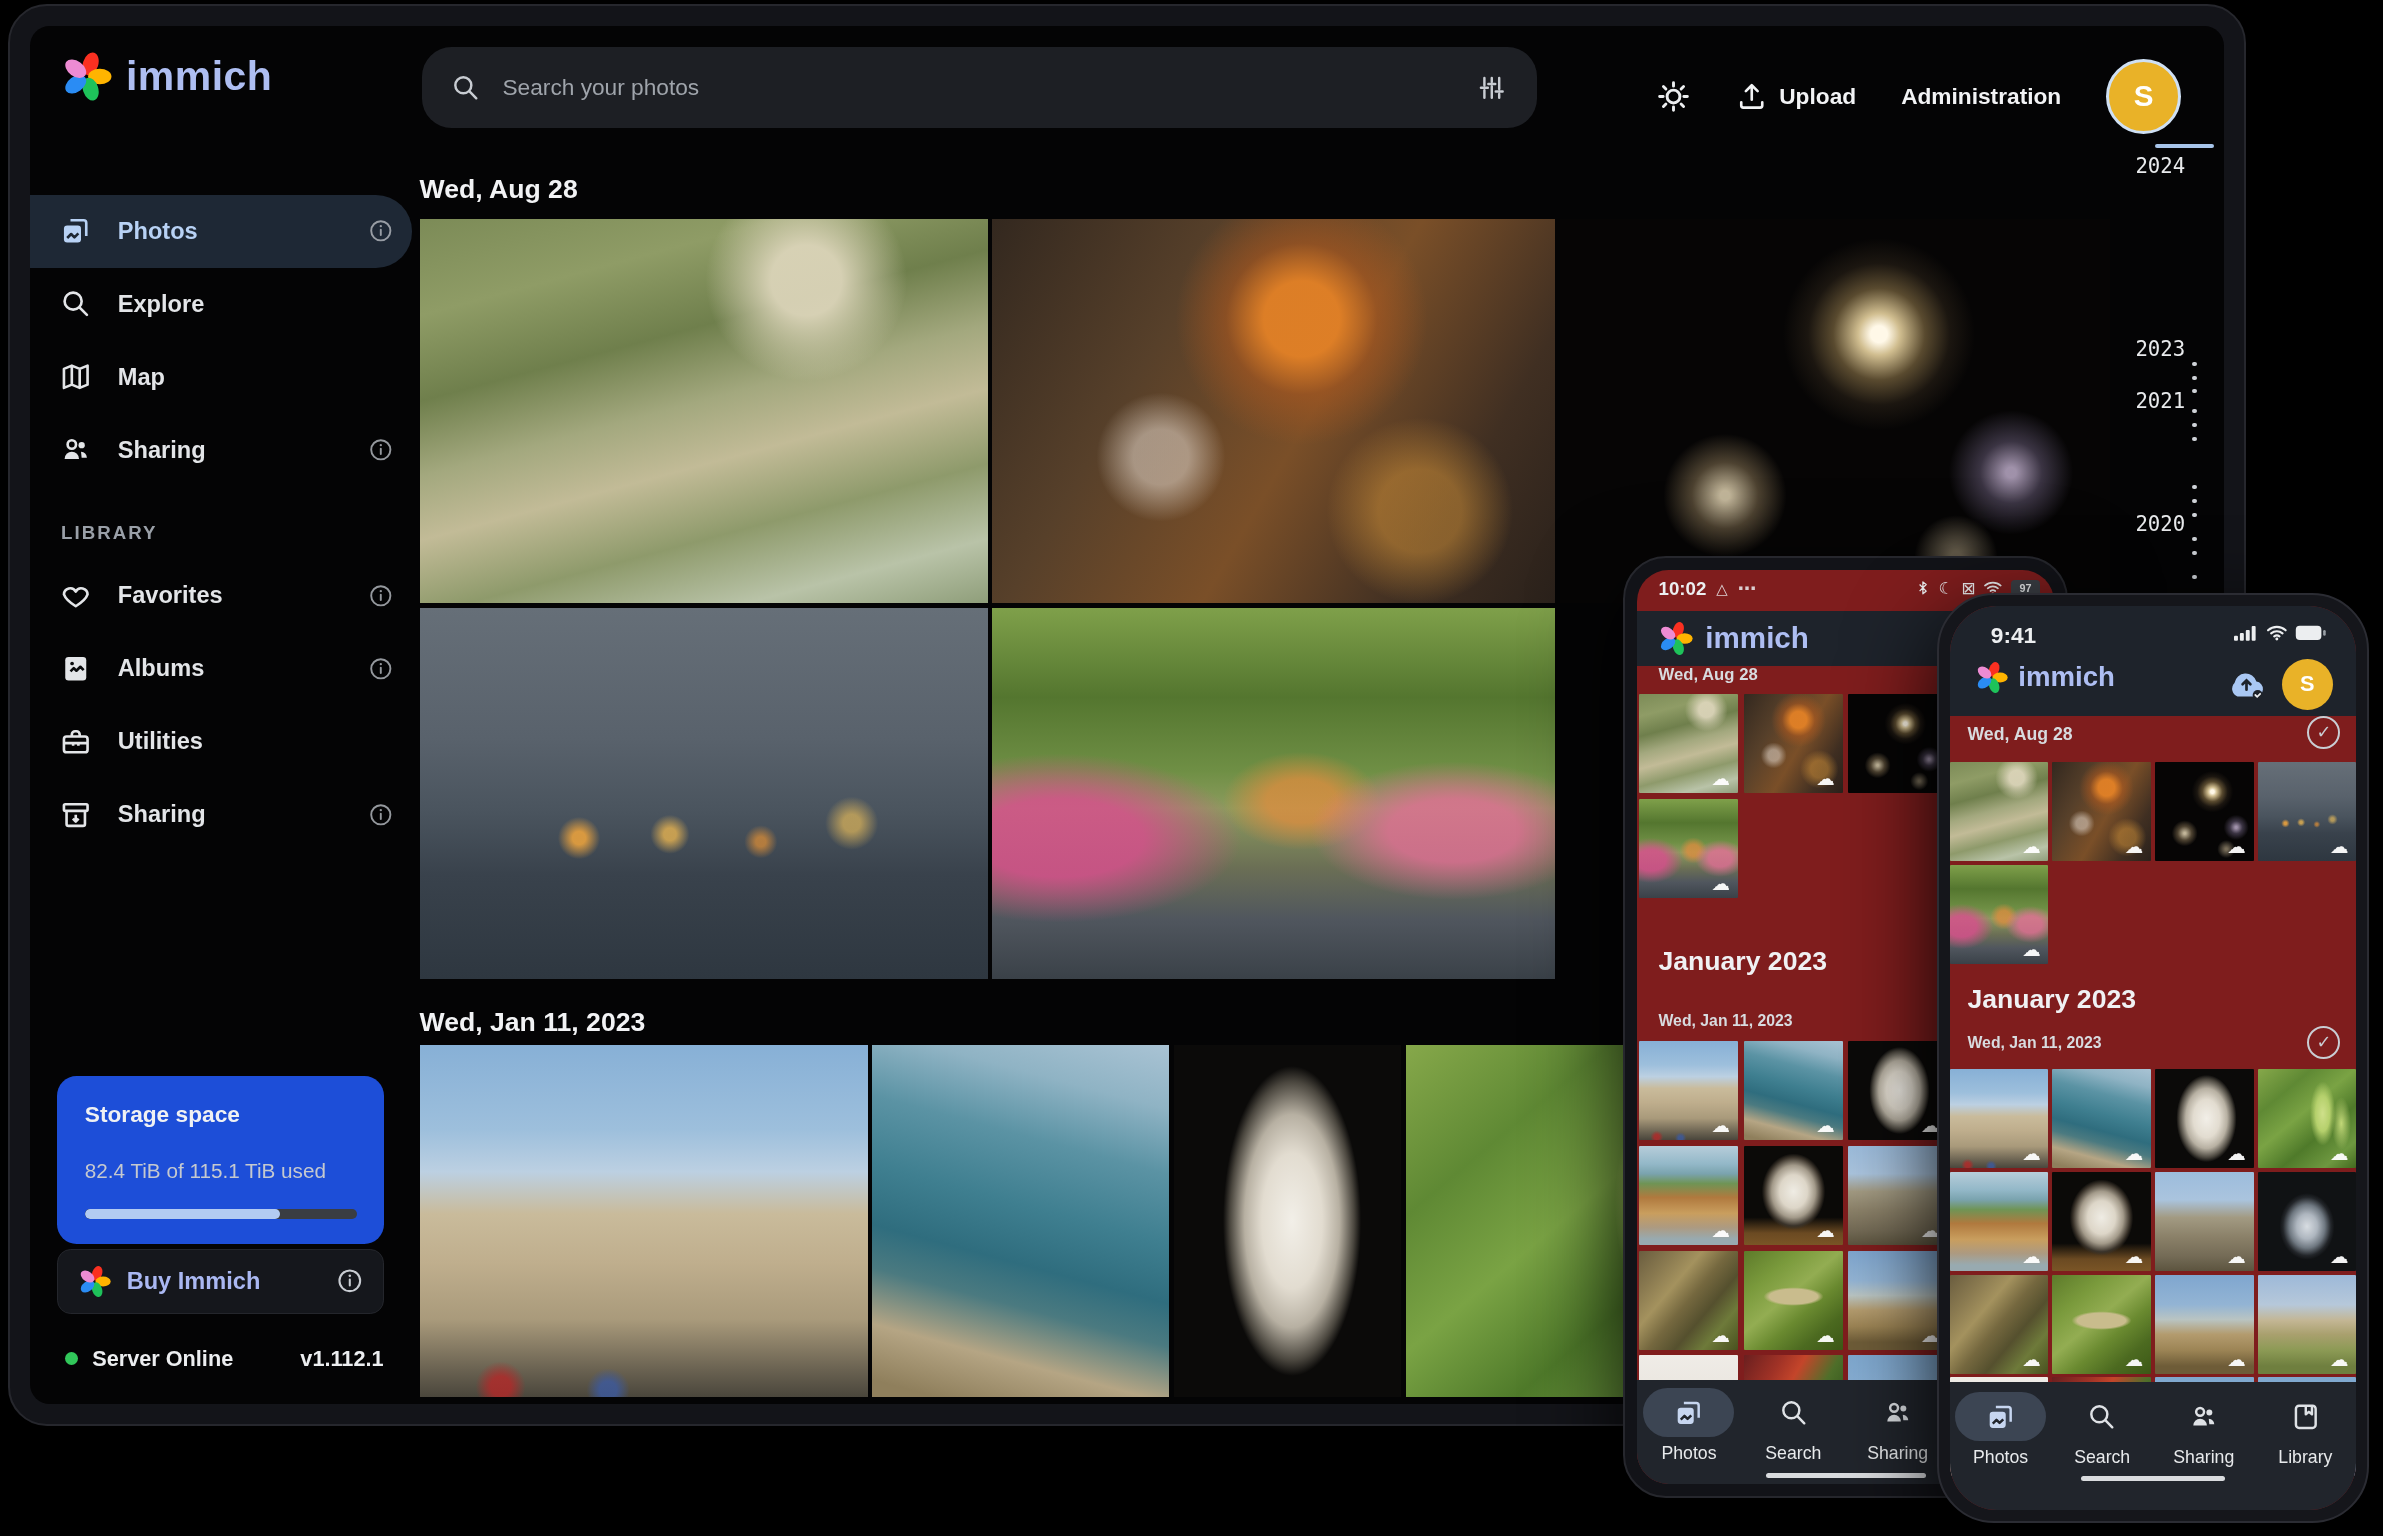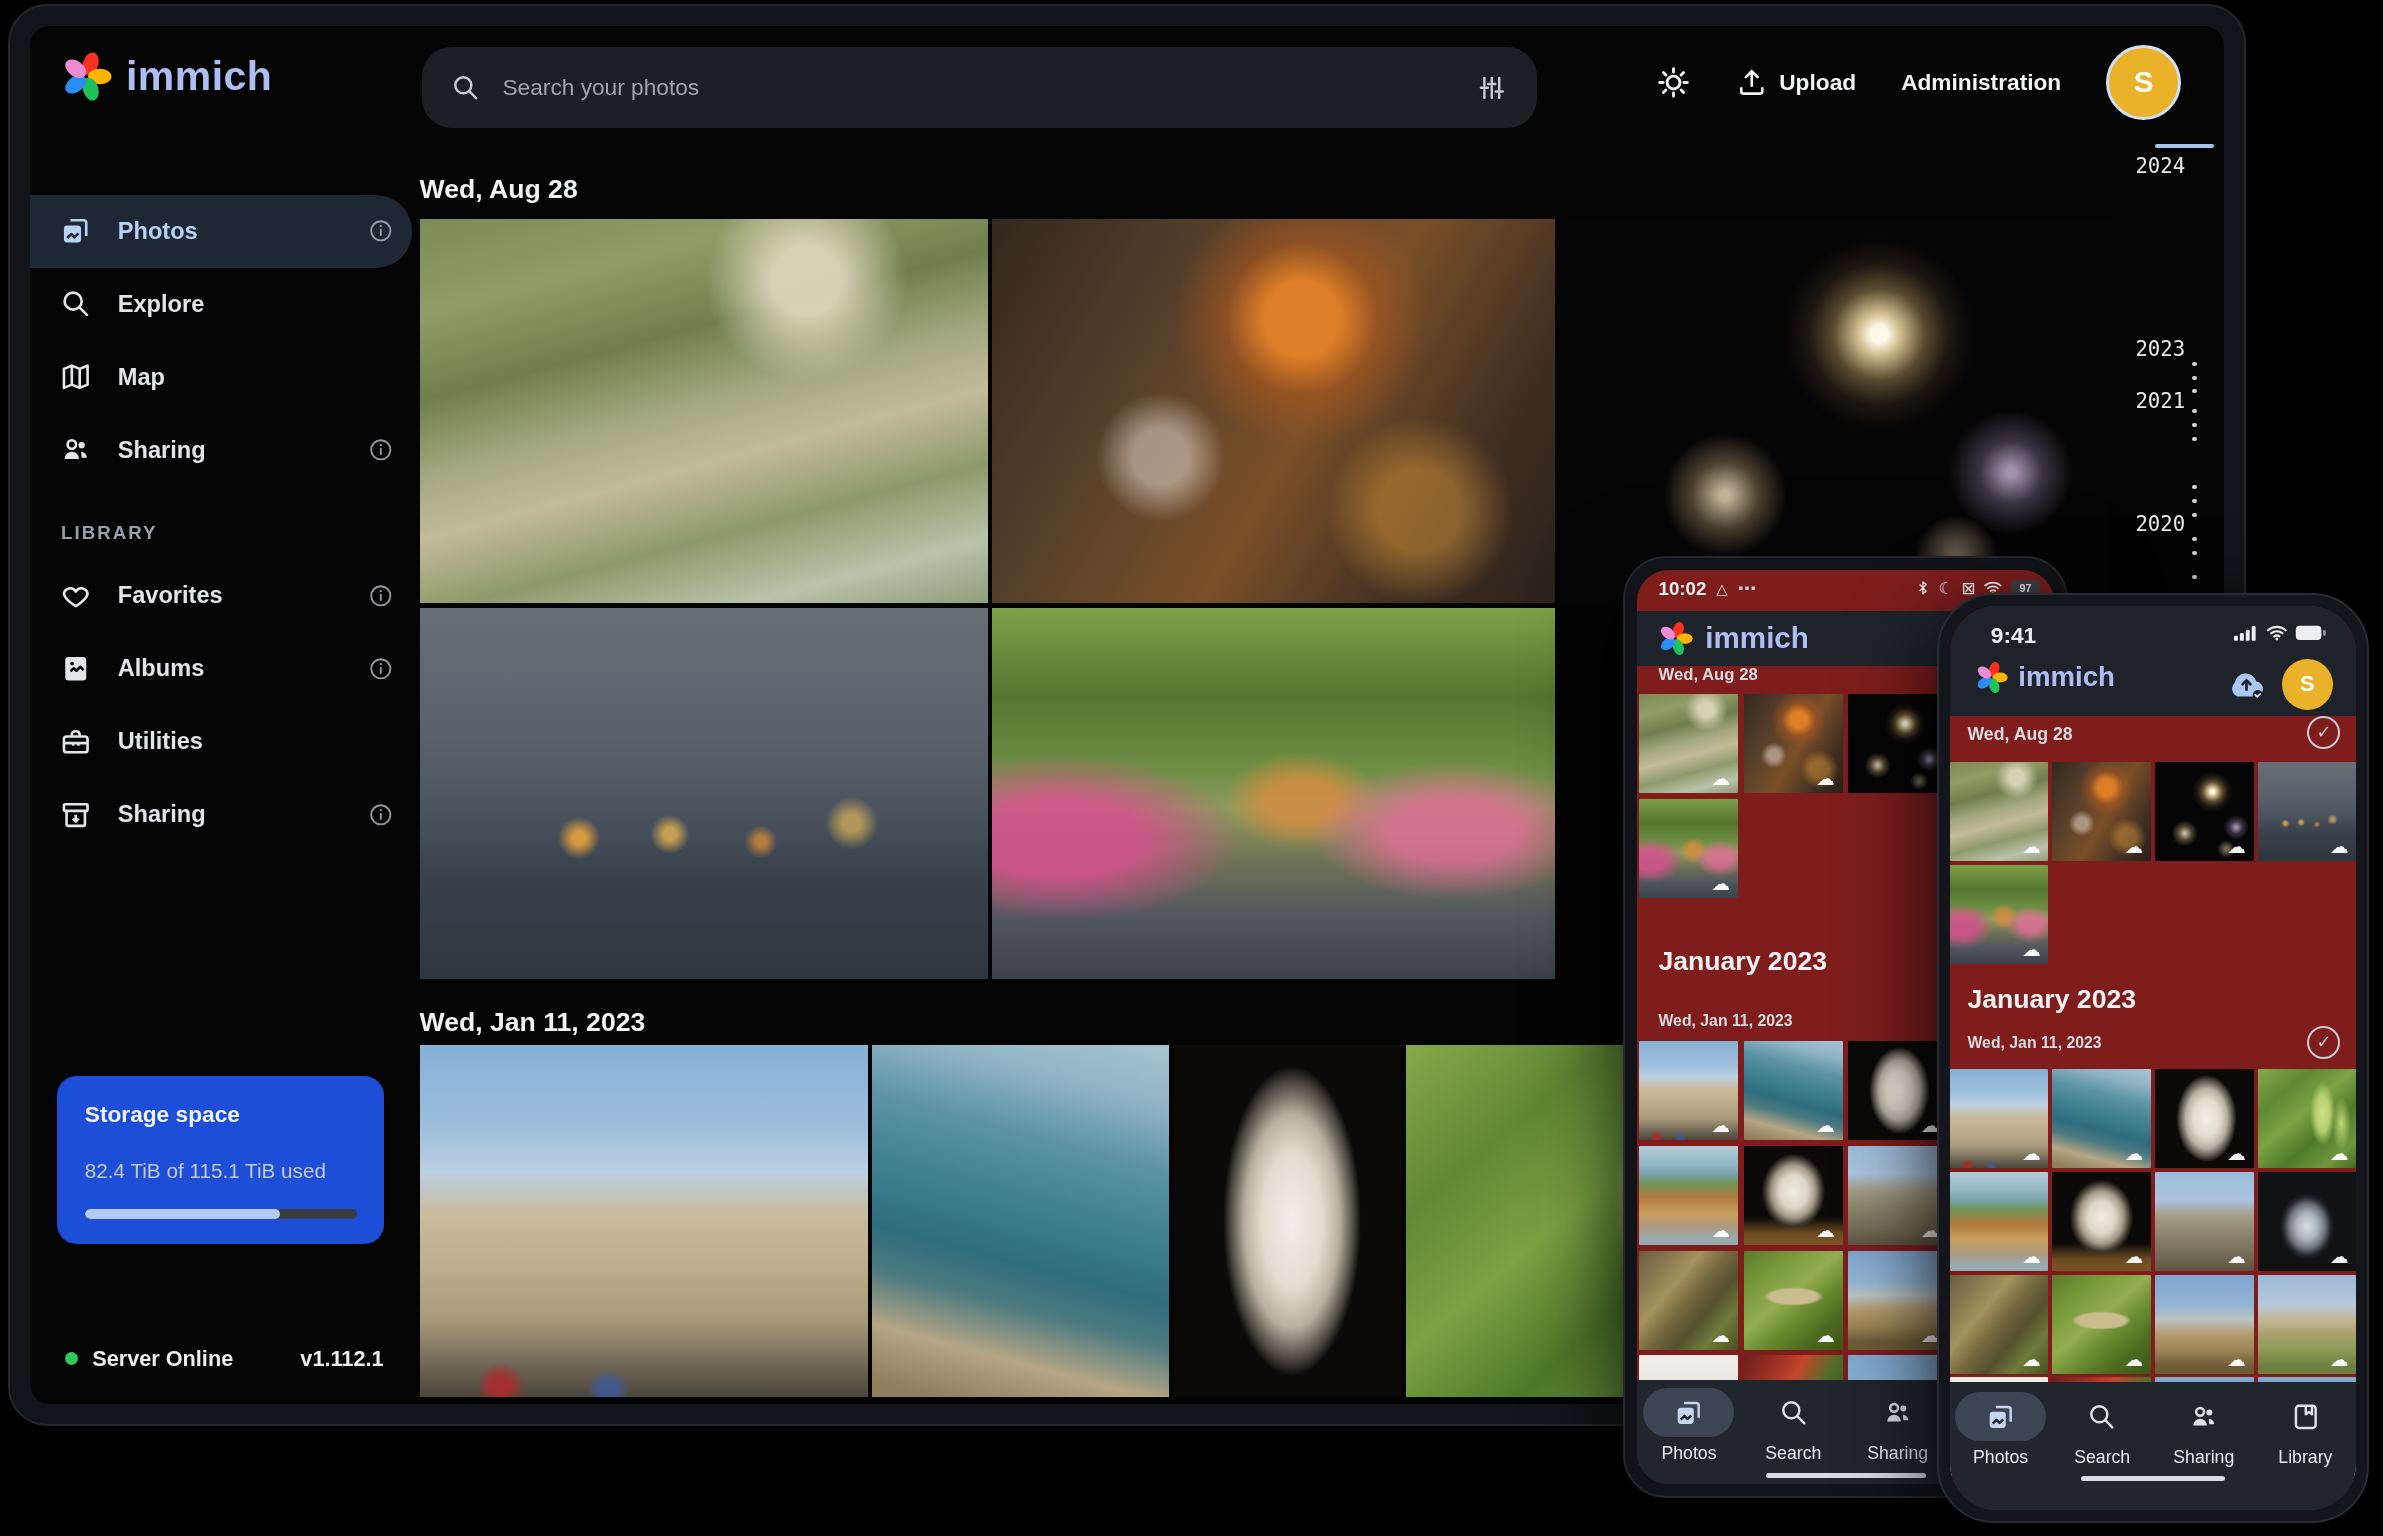--- a/index.html
+++ b/index.html
@@ -9,21 +9,21 @@
   
   .desktop{position:absolute;left:7.9px;top:3.9px;width:2238px;height:1422px;background:#131419;
            border:2px solid #26272d;border-radius:39px;padding:19.7px;box-sizing:border-box;z-index:1;}
   .screen{position:relative;width:100%;height:100%;background:#040405;border-radius:19.7px;overflow:hidden;}
   
   .brand{position:absolute;left:31.5px;top:25.6px;display:flex;align-items:center;gap:13.8px;}
   .brand .word{font-size:41px;font-weight:700;color:#aebef2;letter-spacing:0.5px;}
   .searchbar{position:absolute;left:392px;top:21.7px;width:1115px;height:81px;background:#1d1f24;
              border-radius:29.6px;display:flex;align-items:center;gap:21.7px;padding:0 29.6px;box-sizing:border-box;}
   .searchbar .ph{color:#9fa4ab;font-size:22.7px;flex:1;}
-  .top-actions{position:absolute;right:43px;top:16px;height:81px;display:flex;align-items:center;gap:45px;}
+  .top-actions{position:absolute;right:43px;top:30px;height:81px;display:flex;align-items:center;gap:45px;}
   .action{display:flex;align-items:center;gap:11.8px;cursor:pointer;}
   .action-label{font-size:22.7px;font-weight:700;color:#f2f3f5;}
   .avatar{width:69px;height:69px;border-radius:50%;background:#e9b228;border:3px solid #cfe0f4;
           display:flex;align-items:center;justify-content:center;font-weight:700;font-size:29.6px;color:#fff;}
   
   .sidebar{position:absolute;left:0;top:110px;width:382px;bottom:0;}
   .side-item{display:flex;align-items:center;gap:25.6px;height:73px;padding:0 17.7px 0 29.6px;
              border-radius:0 36px 36px 0;color:#e3e5e8;font-size:23.6px;font-weight:600;cursor:pointer;}
   .side-item.sel{background:#1e2835;color:#b8d2f5;}
   .side-item .sicon{width:33px;display:flex;justify-content:center;}
@@ -281,20 +281,37 @@
   </div>
 
   <div class="storage">
     <div class="st-title">Storage space</div>
     <div class="st-usage">82.4 TiB of 115.1 TiB used</div>
     <div class="st-track">
       <div class="st-fill" style="width: 72%;"></div>
     </div>
   </div>
 
+  <div class="buy">
+    <svg width="33" height="33" viewBox="0 0 48 48">
+      <ellipse cx="24" cy="11.5" rx="7.2" ry="11" fill="#fa3021" transform="rotate(18 24 24)"></ellipse>
+      <ellipse cx="24" cy="11.5" rx="7.2" ry="11" fill="#ffb400" transform="rotate(90 24 24)"></ellipse>
+      <ellipse cx="24" cy="11.5" rx="7.2" ry="11" fill="#1ec25a" transform="rotate(162 24 24)"></ellipse>
+      <ellipse cx="24" cy="11.5" rx="7.2" ry="11" fill="#2a8cf4" transform="rotate(234 24 24)"></ellipse>
+      <ellipse cx="24" cy="11.5" rx="7.2" ry="11" fill="#ed8bd3" transform="rotate(306 24 24)"></ellipse>
+    </svg>
+    <span class="blabel">Buy Immich</span>
+    <span class="info">
+      <svg width="27.6" height="27.6" viewBox="0 0 24 24" fill="none" stroke="#c8ccd2" stroke-width="1.8" stroke-linecap="round">
+            <circle cx="12" cy="12" r="9"></circle>
+            <path d="M12 11v5"></path>
+            <circle cx="12" cy="7.6" r="1.1" fill="#c8ccd2" stroke="none"></circle>
+          </svg>
+    </span>
+  </div>
 
   <div class="server">
     <span class="dot"></span>
     <span>Server Online</span>
     <span class="version">v1.112.1</span>
   </div>
 
   <div class="gdate" style="top:148px">Wed, Aug 28</div>
   <div class="prow" style="top:193px;height:384px;width:1690px">
     <div class="tile i-zoo" style="width:568px"></div>

